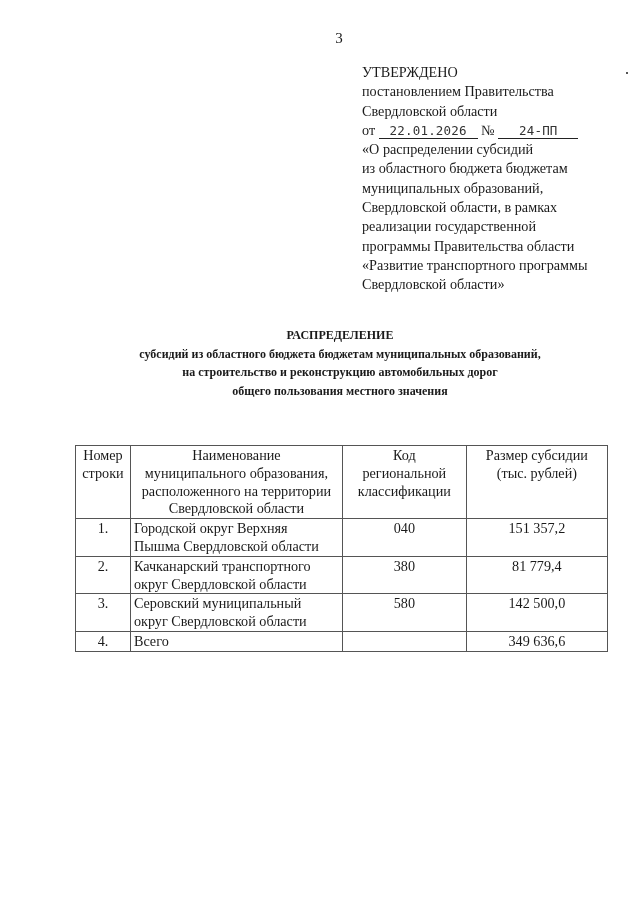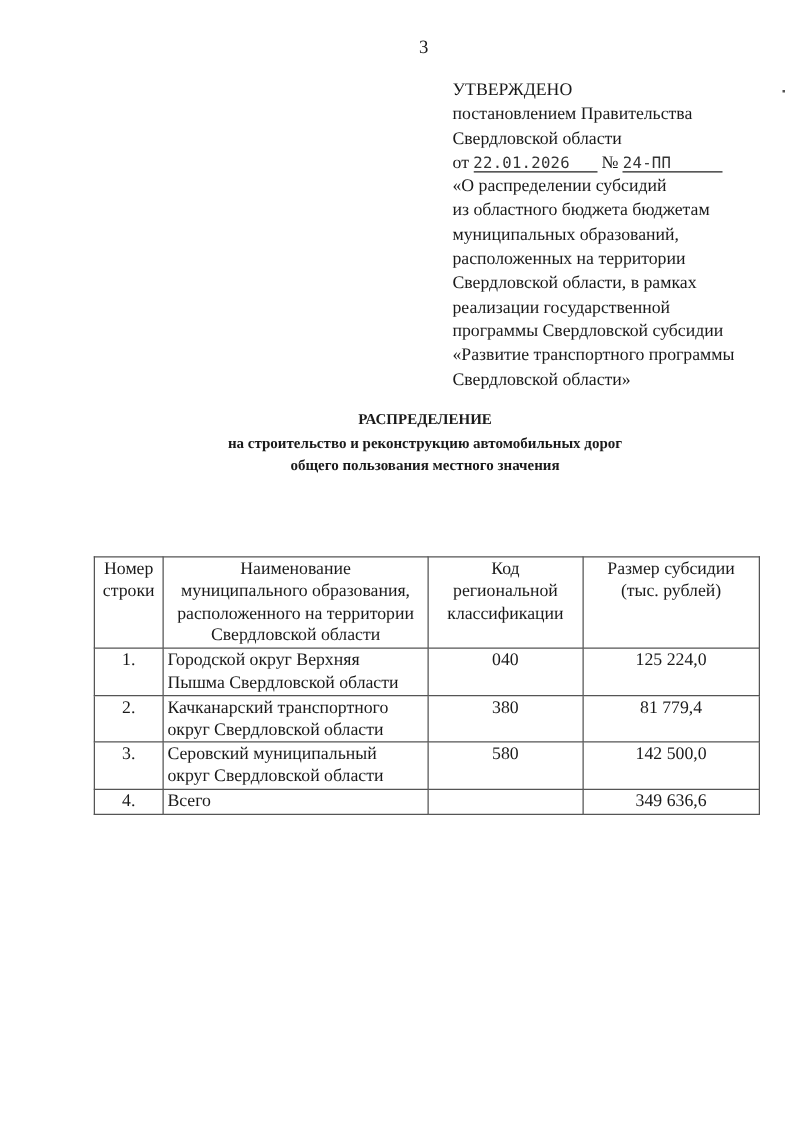--- a/index.html
+++ b/index.html
@@ -1,21 +1,21 @@
 <!DOCTYPE html>
 <html><head>
 <meta charset="utf-8">
 <style>
   html, body { margin: 0; padding: 0; background: #ffffff; }
   body { width: 640px; height: 905px; position: relative; overflow: hidden;
          font-family: "Liberation Serif", "DejaVu Serif", serif; color: #1a1a1a; }
   .page-num { position: absolute; top: 30px; left: 0; width: 640px; text-align: center; font-size: 15px; padding-left: 38px; box-sizing: border-box; }
   .stamp { position: absolute; left: 362px; top: 63px; width: 270px; font-size: 14.2px; line-height: 19.3px; }
   .stamp .ln { white-space: nowrap; }
-  .stamp .fill { display: inline-block; border-bottom: 1px solid #222; font-family: "DejaVu Sans Mono", "Liberation Mono", monospace; font-size: 12.5px; line-height: 15px; letter-spacing: 0.2px; color: #333; }
+  .stamp .fill { display: inline-block; border-bottom: 1px solid #222; font-family: "DejaVu Sans Mono", "Liberation Mono", monospace; font-size: 12.5px; text-align: center; line-height: 15px; letter-spacing: 0.2px; color: #333; }
   .stamp .date { width: 99px; }
   .stamp .num { width: 80px; }
   .dot { position: absolute; left: 626px; top: 72px; width: 2px; height: 2px; background: #555; }
   .title { position: absolute; top: 326px; left: 60px; width: 560px; text-align: center; font-weight: bold; font-size: 12px; line-height: 18.6px; }
   table { position: absolute; left: 75px; top: 445px; width: 533px; border-collapse: collapse; font-size: 14.2px; line-height: 17.8px; }
   td, th { border: 1px solid #555; vertical-align: top; padding: 1px 3px 0 3px; font-weight: normal; }
   th { text-align: center; }
   .c1 { width: 48px; text-align: center; margin-top: 40px; }
   .c2 { width: 206px; text-align: left; }
   .c3 { width: 117px; text-align: center; }
@@ -37,30 +37,30 @@
   <div class="ln">Свердловской области</div>
   <div class="ln">
     <span>от</span>
     <span class="fill date">22.01.2026</span>
     <span>№</span>
     <span class="fill num">24-ПП</span>
   </div>
   <div class="ln">«О распределении субсидий</div>
   <div class="ln">из областного бюджета бюджетам</div>
   <div class="ln">муниципальных образований,</div>
-  <div class="ln">расположенных на территории</div>
   <div class="ln">Свердловской области, в рамках</div>
   <div class="ln">реализации государственной</div>
-  <div class="ln">программы Свердловской субсидии</div>
+  <div class="ln">программы Правительства области</div>
   <div class="ln">«Развитие транспортного программы</div>
   <div class="ln">Свердловской области»</div>
 </div>
 
 <div class="title">
   <div>РАСПРЕДЕЛЕНИЕ</div>
+  <div>субсидий из областного бюджета бюджетам муниципальных образований,</div>
   <div>на строительство и реконструкцию автомобильных дорог</div>
   <div>общего пользования местного значения</div>
 </div>
 
 <table>
   <tbody>
       <tr class="hdr">
     <th class="c1">
       <div>Номер</div>
       <div>строки</div>
@@ -81,21 +81,21 @@
       <div>(тыс. рублей)</div>
     </th>
   </tr>
   <tr class="r">
     <td class="c1">1.</td>
     <td class="c2">
       <div>Городской округ Верхняя</div>
       <div>Пышма Свердловской области</div>
     </td>
     <td class="c3">040</td>
-    <td class="c4">125 224,0</td>
+    <td class="c4">151 357,2</td>
   </tr>
   <tr class="r">
     <td class="c1">2.</td>
     <td class="c2">
       <div>Качканарский транспортного</div>
       <div>округ Свердловской области</div>
     </td>
     <td class="c3">380</td>
     <td class="c4">81 779,4</td>
   </tr>

